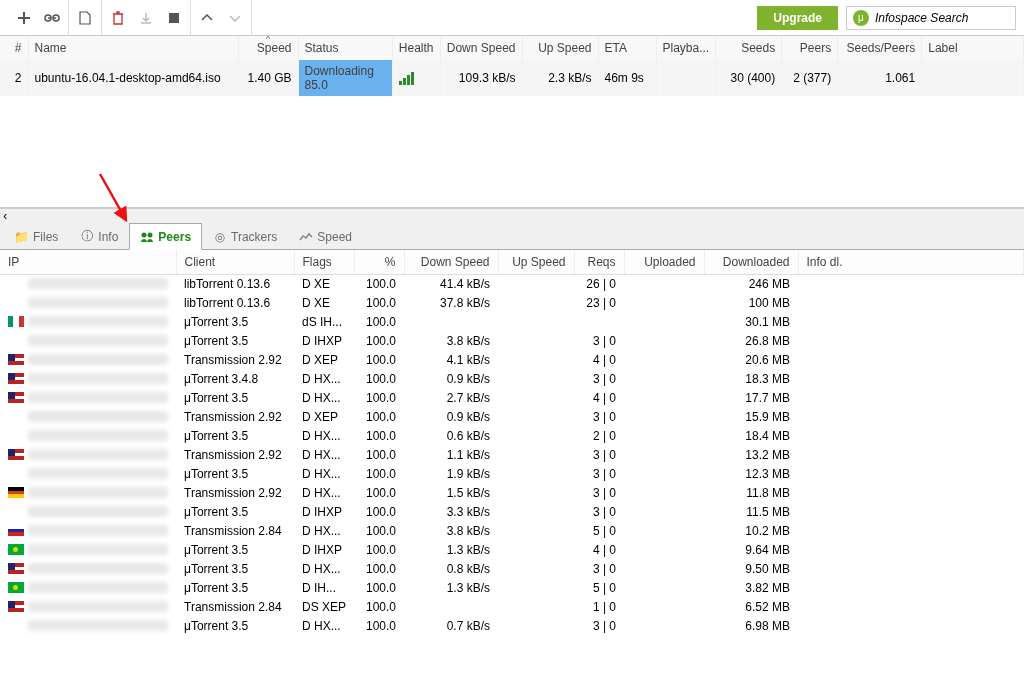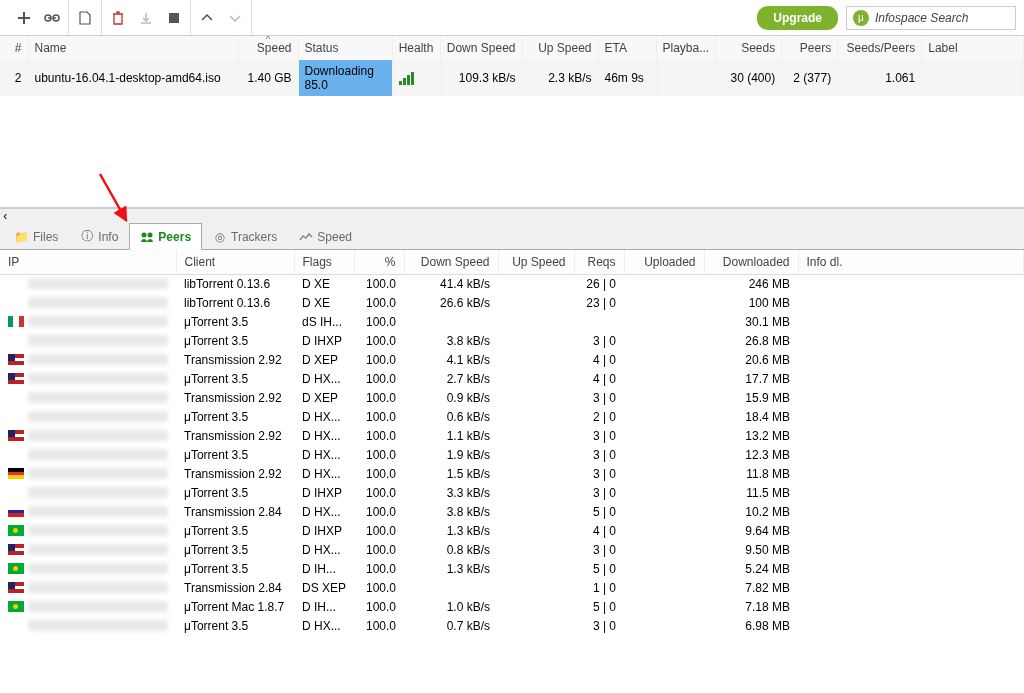--- a/index.html
+++ b/index.html
@@ -3,32 +3,32 @@
 <meta charset="utf-8">
 <style>
 * { margin: 0; padding: 0; box-sizing: border-box; font-family: Arial, sans-serif; font-size: 12px; }
 body { background: #fff; width: 1024px; height: 693px; overflow: hidden; position: relative; }
 
 .toolbar { display: flex; align-items: center; height: 36px; border-bottom: 1px solid #ccc; padding: 0 8px; gap: 0; }
 .toolbar .tb-group { display: flex; align-items: center; border-right: 1px solid #ddd; height: 100%; padding: 0 6px; gap: 8px; }
 .tb-btn { width: 20px; height: 20px; display: flex; align-items: center; justify-content: center; cursor: pointer; color: #555; }
 .tb-btn.red { color: #b33; }
 .spacer { flex: 1; }
-.upgrade-btn { background: #7fb32e; color: #fff; padding: 5px 16px; font-weight: bold; border-radius: 11px; cursor: pointer; margin-right: 8px; }
+.upgrade-btn { background: #7fb32e; color: #fff; padding: 5px 16px; font-weight: bold; border-radius: 0; cursor: pointer; margin-right: 8px; }
 .search-box { display: flex; align-items: center; border: 1px solid #ccc; padding: 3px 6px; width: 170px; }
 .search-box .mu-icon { width: 16px; height: 16px; background: #7fb32e; border-radius: 50%; color: #fff; display: flex; align-items: center; justify-content: center; font-size: 10px; margin-right: 6px; }
-.search-box span.placeholder { color: #404040; font-style: italic; }
+.search-box span.placeholder { color: #000000; font-style: italic; }
 
 .torrent-table { width: 100%; border-collapse: collapse; }
 .torrent-table th { text-align: left; font-weight: normal; color: #444; padding: 4px 6px; height: 24px; border-right: 1px solid #eee; background: #f8f8f8; position: relative; }
 .torrent-table th.right, .torrent-table td.right { text-align: right; }
-.torrent-table th.center, .torrent-table td.center { text-align: center; }
+.torrent-table th.center, .torrent-table td.center { text-align: right; }
 .torrent-table td { padding: 4px 6px; height: 22px; border-right: 1px solid #f2f2f2; }
 .torrent-row.selected td { background: #f5f5f5; }
-.dl-cell { background: #6ab2ee !important; color: #000000; }
+.dl-cell { background: #6ab2ee !important; color: #404040; }
 .health-bars { display: flex; align-items: flex-end; gap: 1px; height: 14px; }
 .health-bars span { width: 3px; background: #2a8a2a; }
 
 .torrent-area { height: 172px; overflow: auto; border-bottom: 1px solid #ccc; }
 .scroll-hint { height: 14px; background: #f0f0f0; border-top: 1px solid #ccc; }
 .arrow-overlay { position: absolute; top: 170px; left: 96px; pointer-events: none; }
 
 .detail-tabs { display: flex; align-items: center; border-bottom: 1px solid #aaa; background: #f0f0f0; height: 28px; padding-left: 4px; }
 .tab { display: flex; align-items: center; gap: 4px; padding: 4px 10px; color: #6a6a6a; cursor: pointer; border: 1px solid transparent; height: 27px; margin-top: 2px; }
 .tab.active { background: #fff; border: 1px solid #aaa; border-bottom: 1px solid #fff; color: #1a8a1a; font-weight: bold; }
@@ -240,21 +240,21 @@
         <tr>
           <td>
             <div class="ip-cell">
               <span style="width:16px"></span>
               <span class="blur-ip"></span>
             </div>
           </td>
           <td>libTorrent 0.13.6</td>
           <td>D XE</td>
           <td class="right">100.0</td>
-          <td class="right">26.6 kB/s</td>
+          <td class="right">37.8 kB/s</td>
           <td class="right"></td>
           <td class="right">23 | 0</td>
           <td class="right"></td>
           <td class="right">100 MB</td>
           <td></td>
         </tr>
         <tr>
           <td>
             <div class="ip-cell">
               <span class="flag it"></span>
@@ -305,20 +305,37 @@
           <td class="right">20.6 MB</td>
           <td></td>
         </tr>
         <tr>
           <td>
             <div class="ip-cell">
               <span class="flag us"></span>
               <span class="blur-ip"></span>
             </div>
           </td>
+          <td>μTorrent 3.4.8</td>
+          <td>D HX...</td>
+          <td class="right">100.0</td>
+          <td class="right">0.9 kB/s</td>
+          <td class="right"></td>
+          <td class="right">3 | 0</td>
+          <td class="right"></td>
+          <td class="right">18.3 MB</td>
+          <td></td>
+        </tr>
+        <tr>
+          <td>
+            <div class="ip-cell">
+              <span class="flag us"></span>
+              <span class="blur-ip"></span>
+            </div>
+          </td>
           <td>μTorrent 3.5</td>
           <td>D HX...</td>
           <td class="right">100.0</td>
           <td class="right">2.7 kB/s</td>
           <td class="right"></td>
           <td class="right">4 | 0</td>
           <td class="right"></td>
           <td class="right">17.7 MB</td>
           <td></td>
         </tr>
@@ -482,55 +499,38 @@
               <span class="blur-ip"></span>
             </div>
           </td>
           <td>μTorrent 3.5</td>
           <td>D IH...</td>
           <td class="right">100.0</td>
           <td class="right">1.3 kB/s</td>
           <td class="right"></td>
           <td class="right">5 | 0</td>
           <td class="right"></td>
-          <td class="right">5.24 MB</td>
+          <td class="right">3.82 MB</td>
           <td></td>
         </tr>
         <tr>
           <td>
             <div class="ip-cell">
               <span class="flag us"></span>
               <span class="blur-ip"></span>
             </div>
           </td>
           <td>Transmission 2.84</td>
           <td>DS XEP</td>
           <td class="right">100.0</td>
           <td class="right"></td>
           <td class="right"></td>
           <td class="right">1 | 0</td>
           <td class="right"></td>
-          <td class="right">7.82 MB</td>
-          <td></td>
-        </tr>
-        <tr>
-          <td>
-            <div class="ip-cell">
-              <span class="flag br"></span>
-              <span class="blur-ip"></span>
-            </div>
-          </td>
-          <td>μTorrent Mac 1.8.7</td>
-          <td>D IH...</td>
-          <td class="right">100.0</td>
-          <td class="right">1.0 kB/s</td>
-          <td class="right"></td>
-          <td class="right">5 | 0</td>
-          <td class="right"></td>
-          <td class="right">7.18 MB</td>
+          <td class="right">6.52 MB</td>
           <td></td>
         </tr>
         <tr>
           <td>
             <div class="ip-cell">
               <span style="width:16px"></span>
               <span class="blur-ip"></span>
             </div>
           </td>
           <td>μTorrent 3.5</td>

